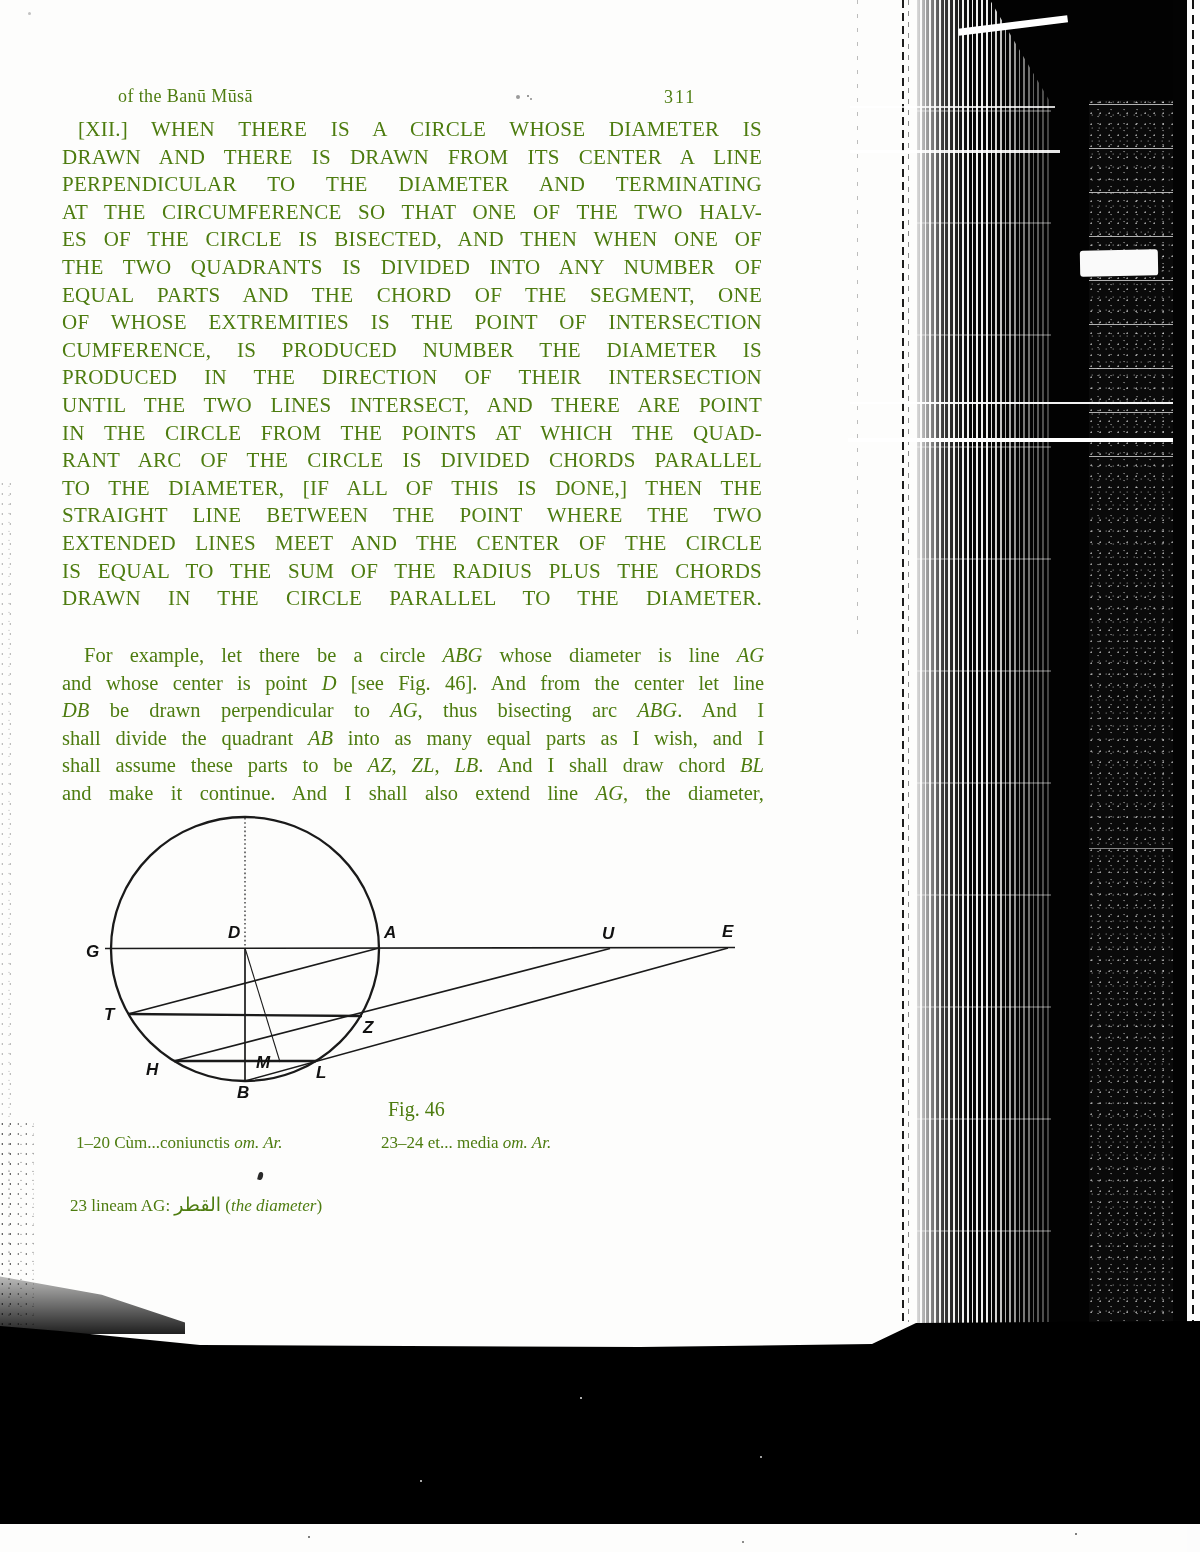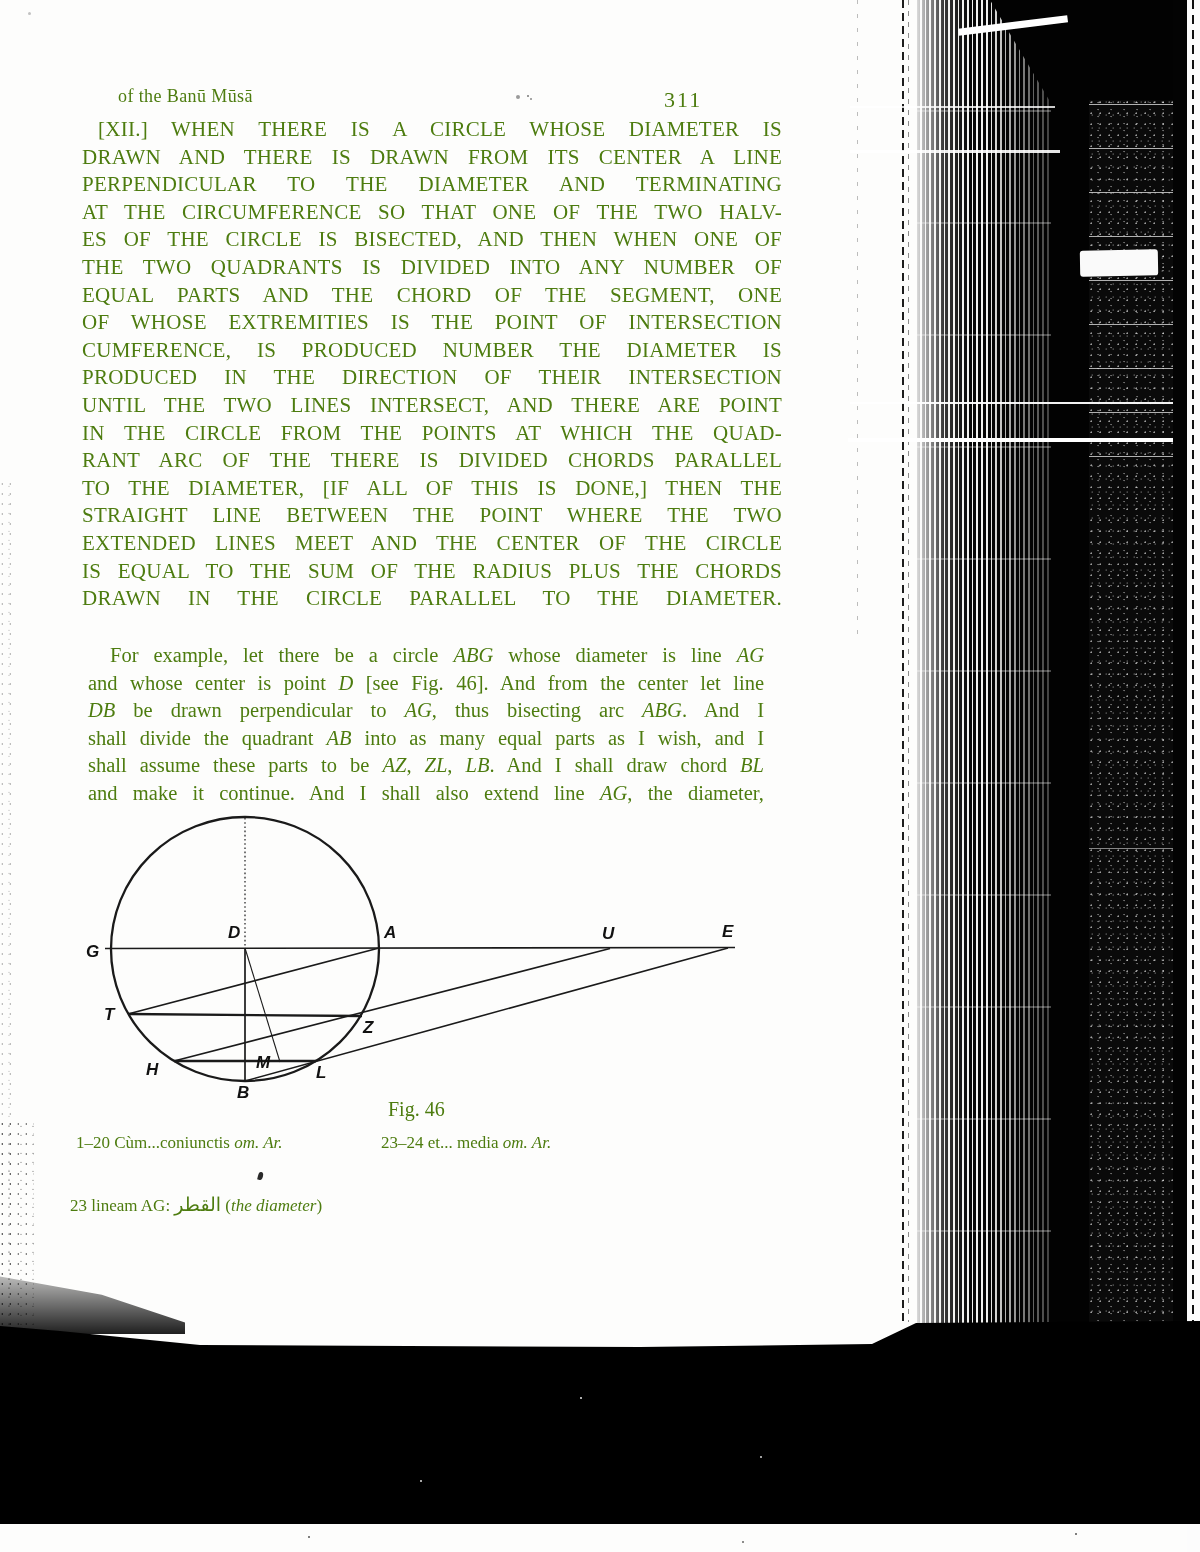--- a/index.html
+++ b/index.html
@@ -1,25 +1,25 @@
 <!DOCTYPE html>
 <html><head>
 <meta charset="utf-8">
 <style>
   html,body{margin:0;padding:0;background:#e8e8e8;}
   .page{position:relative;width:1200px;height:1552px;background:#fdfdfc;overflow:hidden;
         font-family:"Liberation Serif",serif;color:#4d7c0f;}
   
   .running-head{position:absolute;left:118px;top:86px;font-size:18px;letter-spacing:.4px;}
-  .page-number{position:absolute;left:664px;top:87px;font-size:22px;letter-spacing:2px;}
-  .theorem{position:absolute;left:62px;top:116px;width:700px;font-size:21px;line-height:27.6px;letter-spacing:.25px;margin-left:20px;}
+  .page-number{position:absolute;left:664px;top:87px;font-size:18px;letter-spacing:2px;}
+  .theorem{position:absolute;left:62px;top:116px;width:700px;font-size:21px;line-height:27.6px;letter-spacing:.25px;}
   .theorem .tl{text-align:justify;text-align-last:justify;}
   .theorem .tl:first-child{text-indent:16px;}
   .example{position:absolute;left:62px;top:642px;width:702px;font-size:20.5px;line-height:27.5px;}
-  .example .exl{text-align:justify;text-align-last:justify;margin-left:26px;}
+  .example .exl{text-align:justify;text-align-last:justify;}
   .example .exl:first-child{text-indent:22px;}
   .example i{font-style:italic;}
   .fig-caption{position:absolute;left:388px;top:1098px;font-size:20px;}
   .footnotes{position:absolute;left:62px;top:1131px;width:700px;font-size:17px;line-height:24px;}
   .fn-row{position:relative;height:26px;}
   .fn-left{position:absolute;left:14px;top:0;white-space:nowrap;}
   .fn-right{position:absolute;left:319px;top:0;white-space:nowrap;}
   .fn-row2{position:absolute;left:8px;top:26px;white-space:nowrap;margin-top:36px;}
   .footnotes i{font-style:italic;}
   .ar{font-size:19px;}
@@ -108,21 +108,21 @@
       <div class="tl">PERPENDICULAR TO THE DIAMETER AND TERMINATING</div>
       <div class="tl">AT THE CIRCUMFERENCE SO THAT ONE OF THE TWO HALV-</div>
       <div class="tl">ES OF THE CIRCLE IS BISECTED, AND THEN WHEN ONE OF</div>
       <div class="tl">THE TWO QUADRANTS IS DIVIDED INTO ANY NUMBER OF</div>
       <div class="tl">EQUAL PARTS AND THE CHORD OF THE SEGMENT, ONE</div>
       <div class="tl">OF WHOSE EXTREMITIES IS THE POINT OF INTERSECTION</div>
       <div class="tl">CUMFERENCE, IS PRODUCED NUMBER THE DIAMETER IS</div>
       <div class="tl">PRODUCED IN THE DIRECTION OF THEIR INTERSECTION</div>
       <div class="tl">UNTIL THE TWO LINES INTERSECT, AND THERE ARE POINT</div>
       <div class="tl">IN THE CIRCLE FROM THE POINTS AT WHICH THE QUAD-</div>
-      <div class="tl">RANT ARC OF THE THERE IS DIVIDED CHORDS PARALLEL</div>
+      <div class="tl">RANT ARC OF THE CIRCLE IS DIVIDED CHORDS PARALLEL</div>
       <div class="tl">TO THE DIAMETER, [IF ALL OF THIS IS DONE,] THEN THE</div>
       <div class="tl">STRAIGHT LINE BETWEEN THE POINT WHERE THE TWO</div>
       <div class="tl">EXTENDED LINES MEET AND THE CENTER OF THE CIRCLE</div>
       <div class="tl">IS EQUAL TO THE SUM OF THE RADIUS PLUS THE CHORDS</div>
       <div class="tl">DRAWN IN THE CIRCLE PARALLEL TO THE DIAMETER.</div>
     </div>
   <div class="example" id="example">
       <div class="exl"><span>For example, let there be a circle </span><i>ABG</i><span> whose diameter is line </span><i>AG</i></div>
       <div class="exl"><span>and whose center is point </span><i>D</i><span> [see Fig. 46]. And from the center let line</span></div>
       <div class="exl"><i>DB</i><span> be drawn perpendicular to </span><i>AG</i><span>, thus bisecting arc </span><i>ABG</i><span>. And I</span></div>

